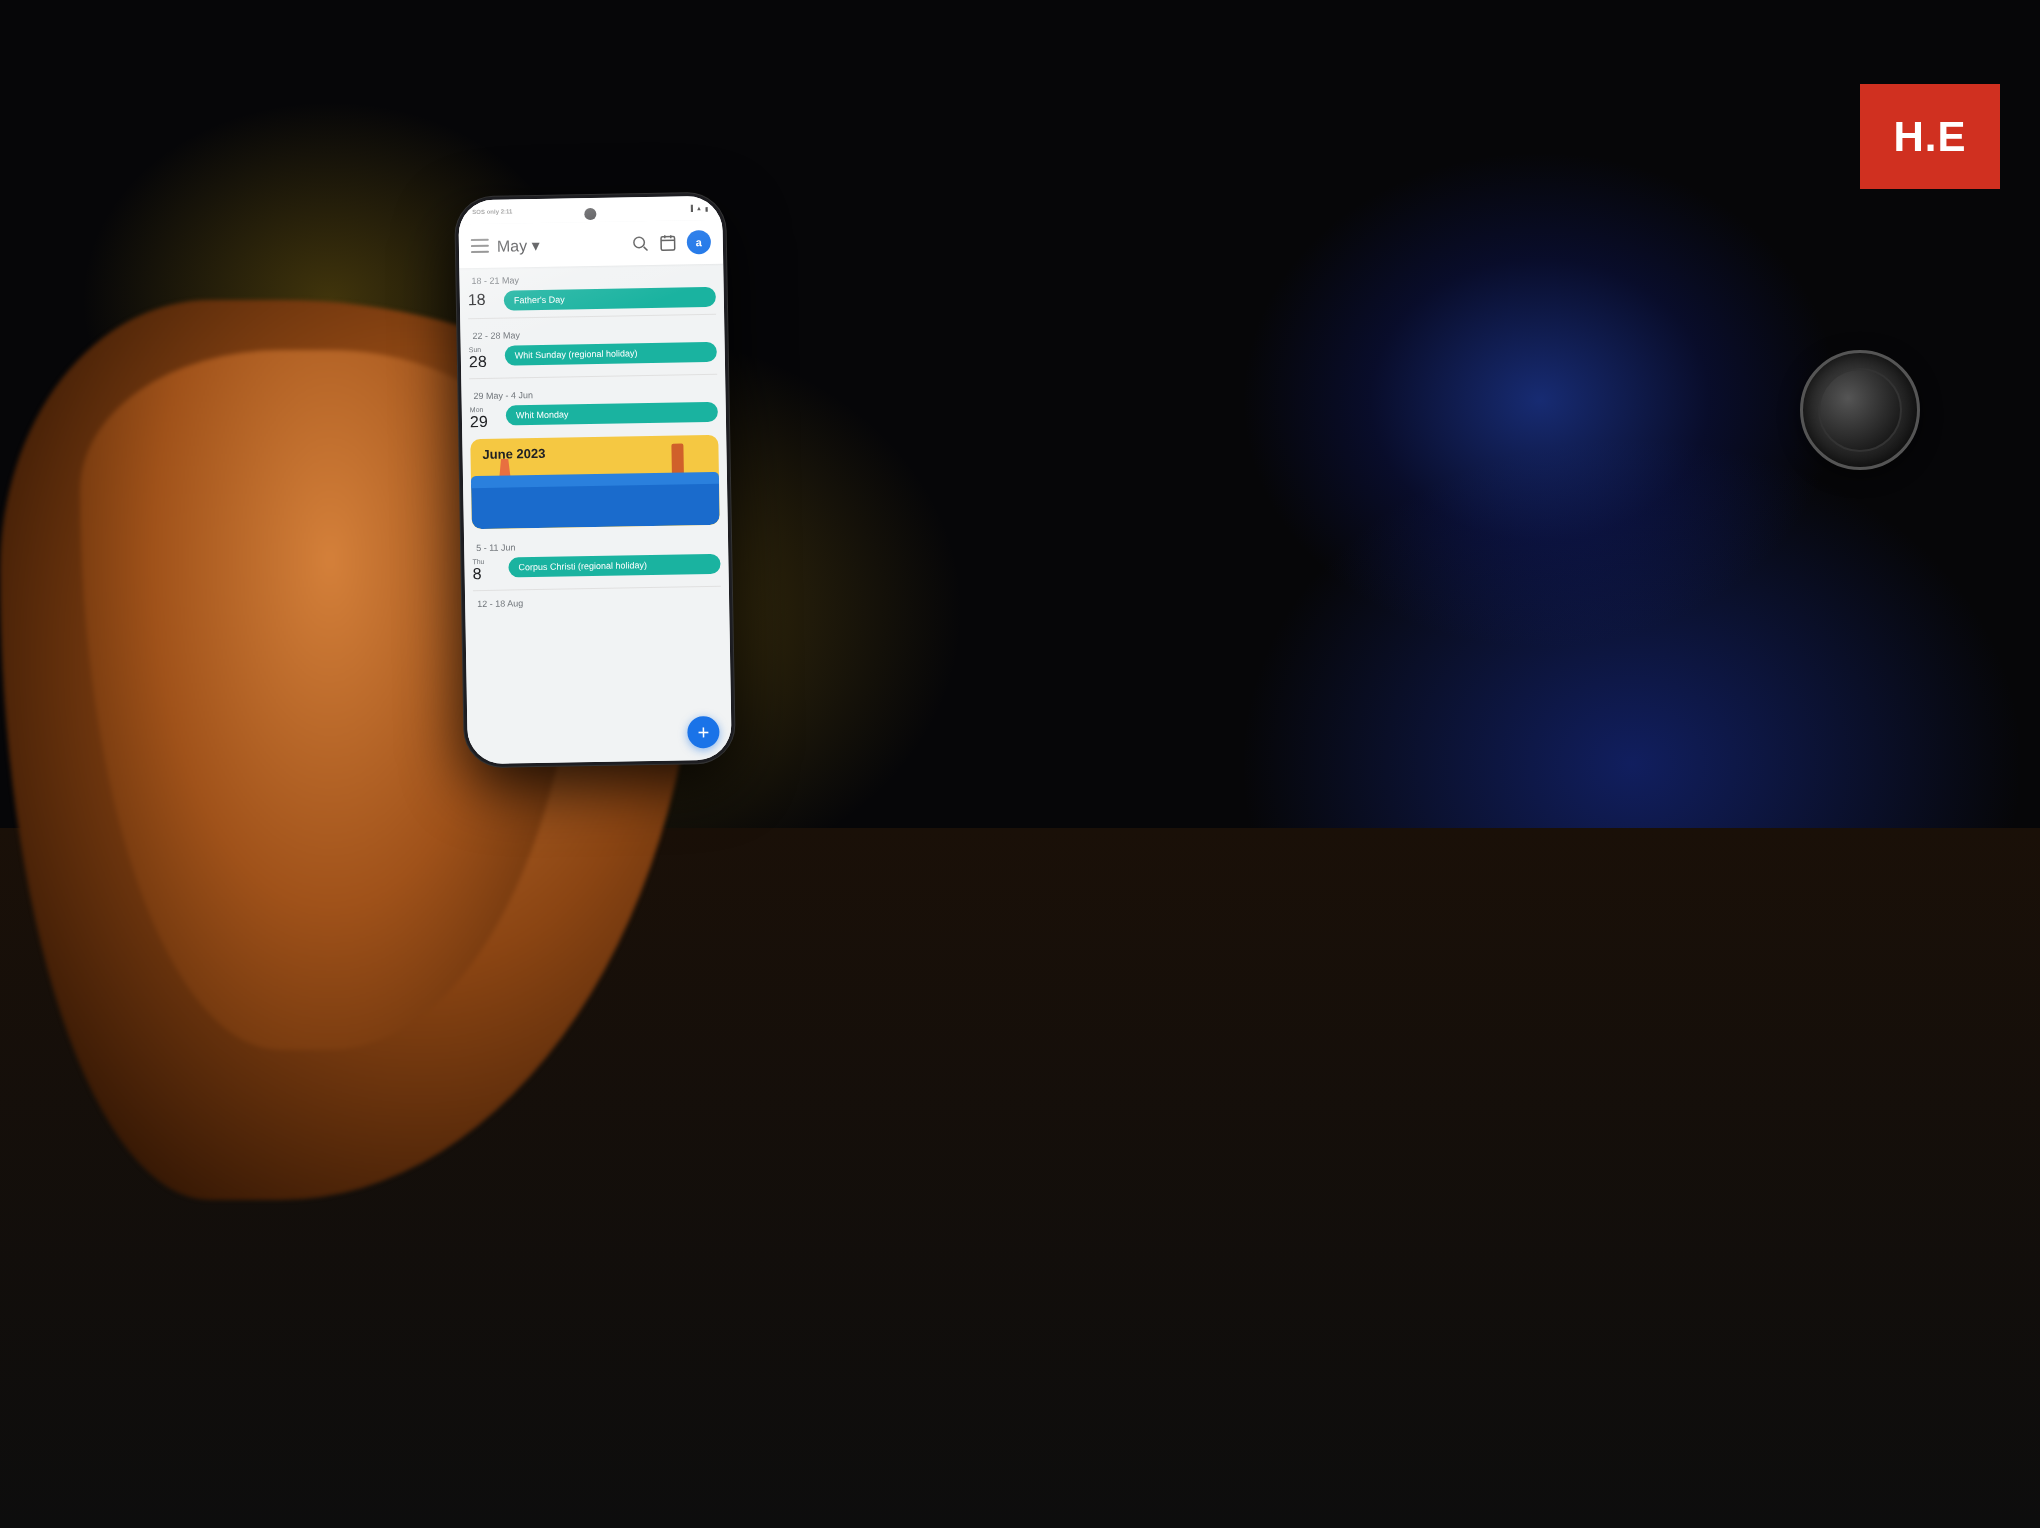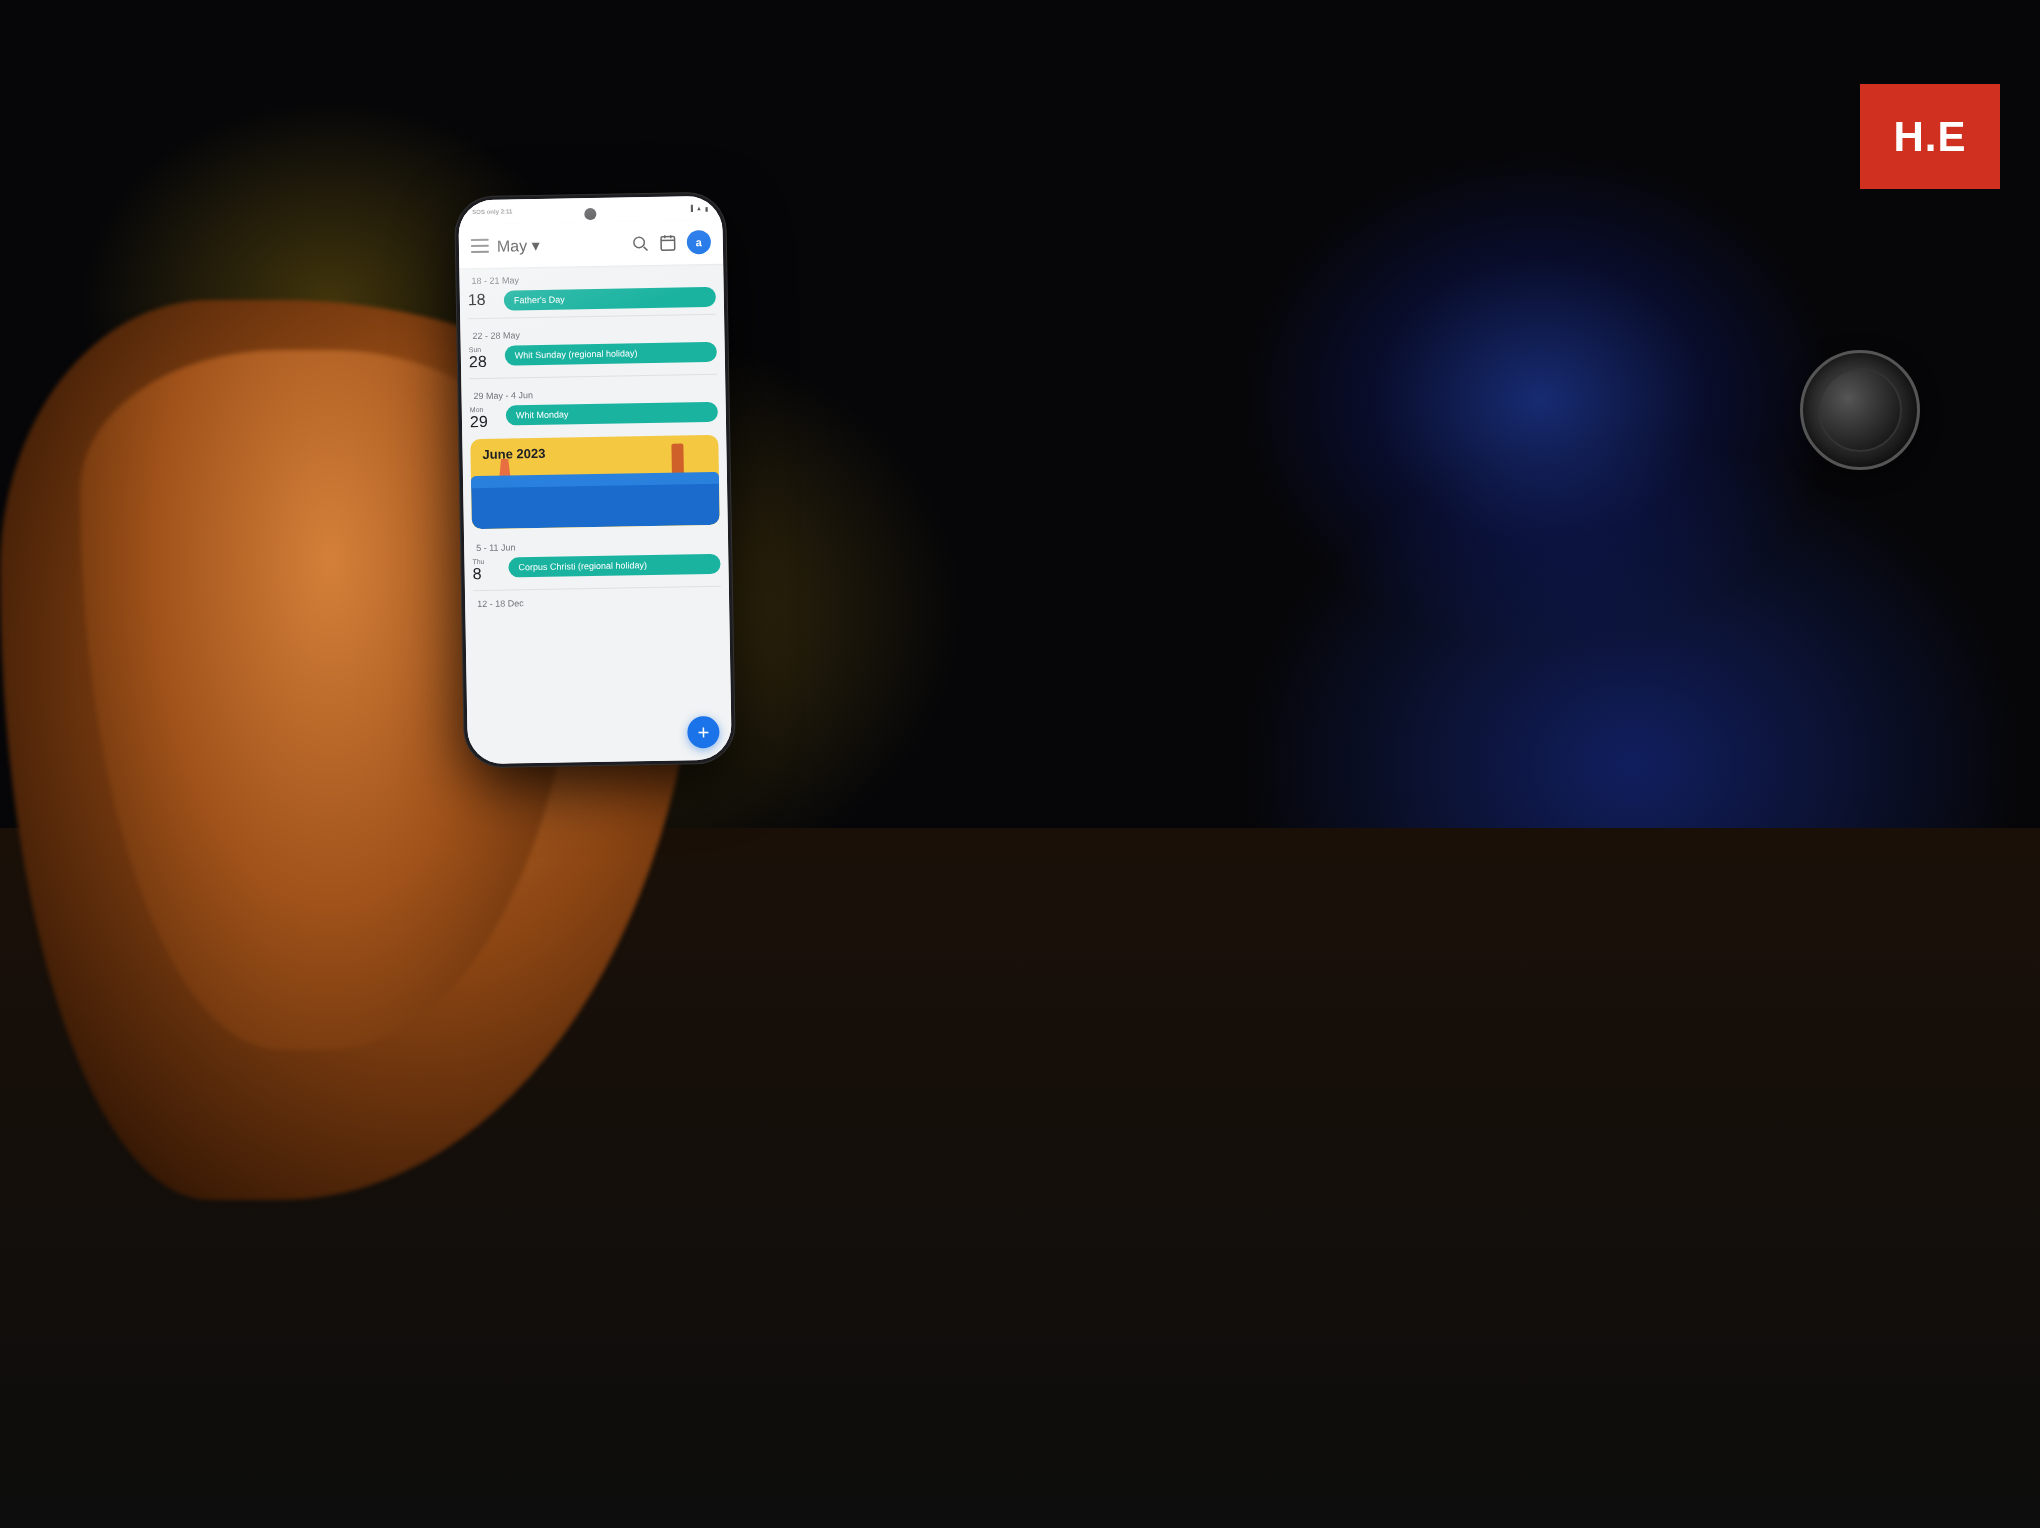--- a/index.html
+++ b/index.html
@@ -517,21 +517,21 @@
               <div class="day-label">Thu</div>
               <div class="date-num">8</div>
             </div>
             <div class="event-chip">Corpus Christi (regional holiday)</div>
           </div>
         </div>
 
         <div class="section-divider"></div>
 
         <div class="week-header" style="padding: 4px 12px;">
-          <span>12 - 18 Dec</span>
+          <span>12 - 18 Aug</span>
         </div>
 
         <div class="fab">
           <span>+</span>
         </div>
 
       </div>
 
     </div>
   </div>

